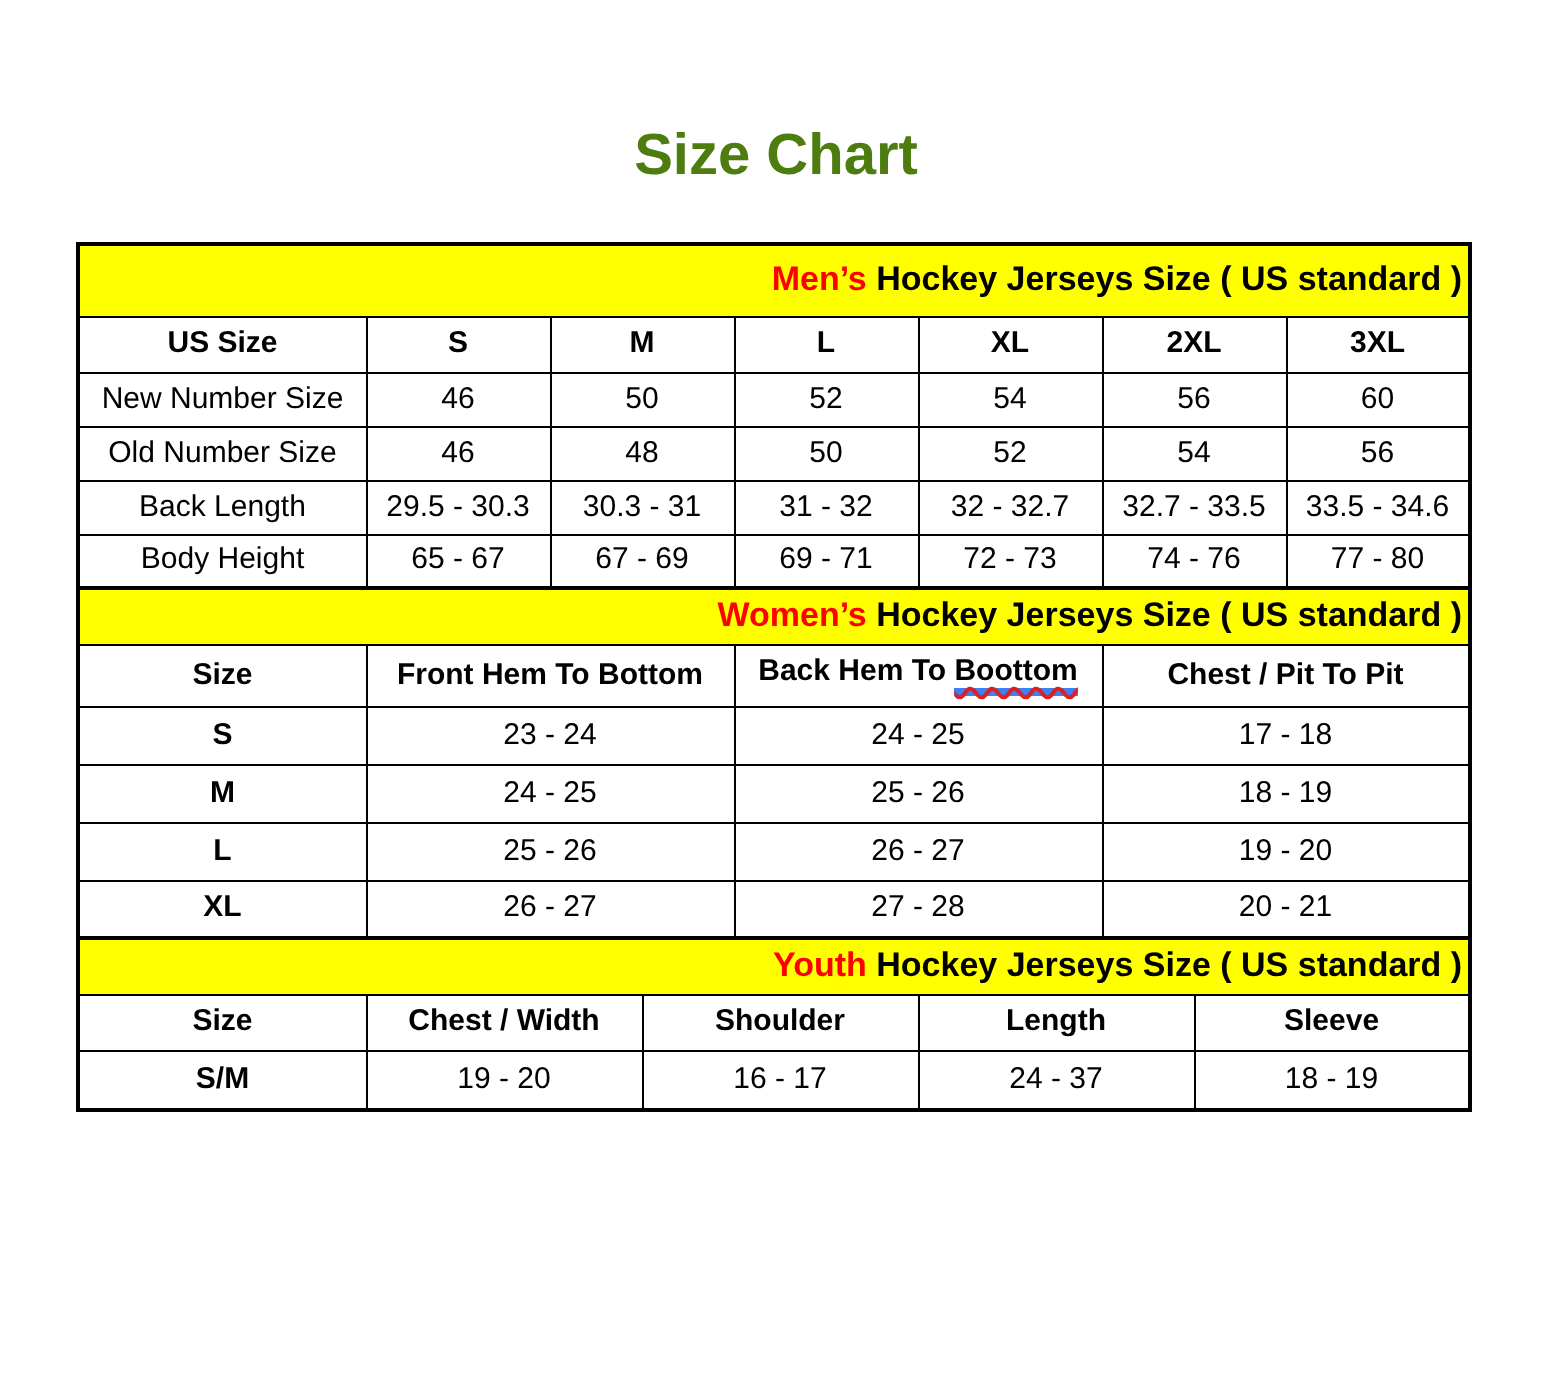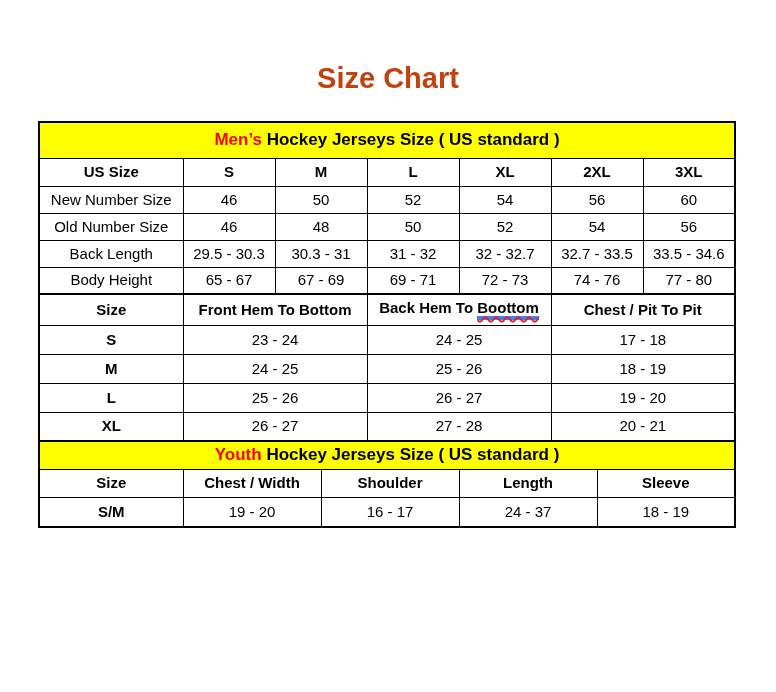--- a/index.html
+++ b/index.html
@@ -12,21 +12,21 @@
     position: relative;
     overflow: hidden;
   }
   .page-title {
     position: absolute;
     top: 62px; left: 0; width: 100%;
     margin: 0;
     text-align: center;
     font-size: 29px;
     font-weight: bold;
-    color: #c2410c;
+    color: #4d7c0f;
   }
   .chart {
     position: absolute;
     left: 38px; top: 121px;
     width: 696px;
   }
   table {
     border-collapse: collapse;
     table-layout: fixed;
     width: 696px;
@@ -42,20 +42,21 @@
     line-height: 1.2;
     white-space: nowrap;
     overflow: hidden;
   }
   th { font-weight: bold; margin-top: 24px; }
   td { font-weight: normal; }
   tr.band td {
     background: #FFFF00;
     font-weight: bold;
     font-size: 17px;
+    text-align: right;
   }
   .band .hl { color: #FF0000; }
   .mens  tr.band td { height: 36px; }
   .mens  tr.hdr  th { height: 28px; }
   .mens  tr.data td { height: 27px; }
   .womens tr.band td { height: 28px; }
   .womens tr.hdr  th { height: 31px; }
   .womens tr.data td { height: 29px; }
   .youth tr.band td { height: 28px; }
   .youth tr.hdr  th { height: 28px; }
@@ -146,20 +147,23 @@
   </table>
 
   <table class="sizes womens">
     <colgroup>
       <col class="w144">
         <col class="w184">
         <col class="w184">
         <col class="w184">
     </colgroup>
     <tbody>
+      <tr class="band">
+        <td colspan="4"><span class="hl">Women’s</span><span> Hockey Jerseys Size ( US standard )</span></td>
+      </tr>
       <tr class="hdr">
         <th>Size</th>
         <th>Front Hem To Bottom</th>
         <th><span>Back Hem To </span><span class="misspell">Boottom</span></th>
         <th>Chest / Pit To Pit</th>
       </tr>
       <tr class="data">
         <td class="blabel">S</td>
         <td>23 - 24</td>
         <td>24 - 25</td>

